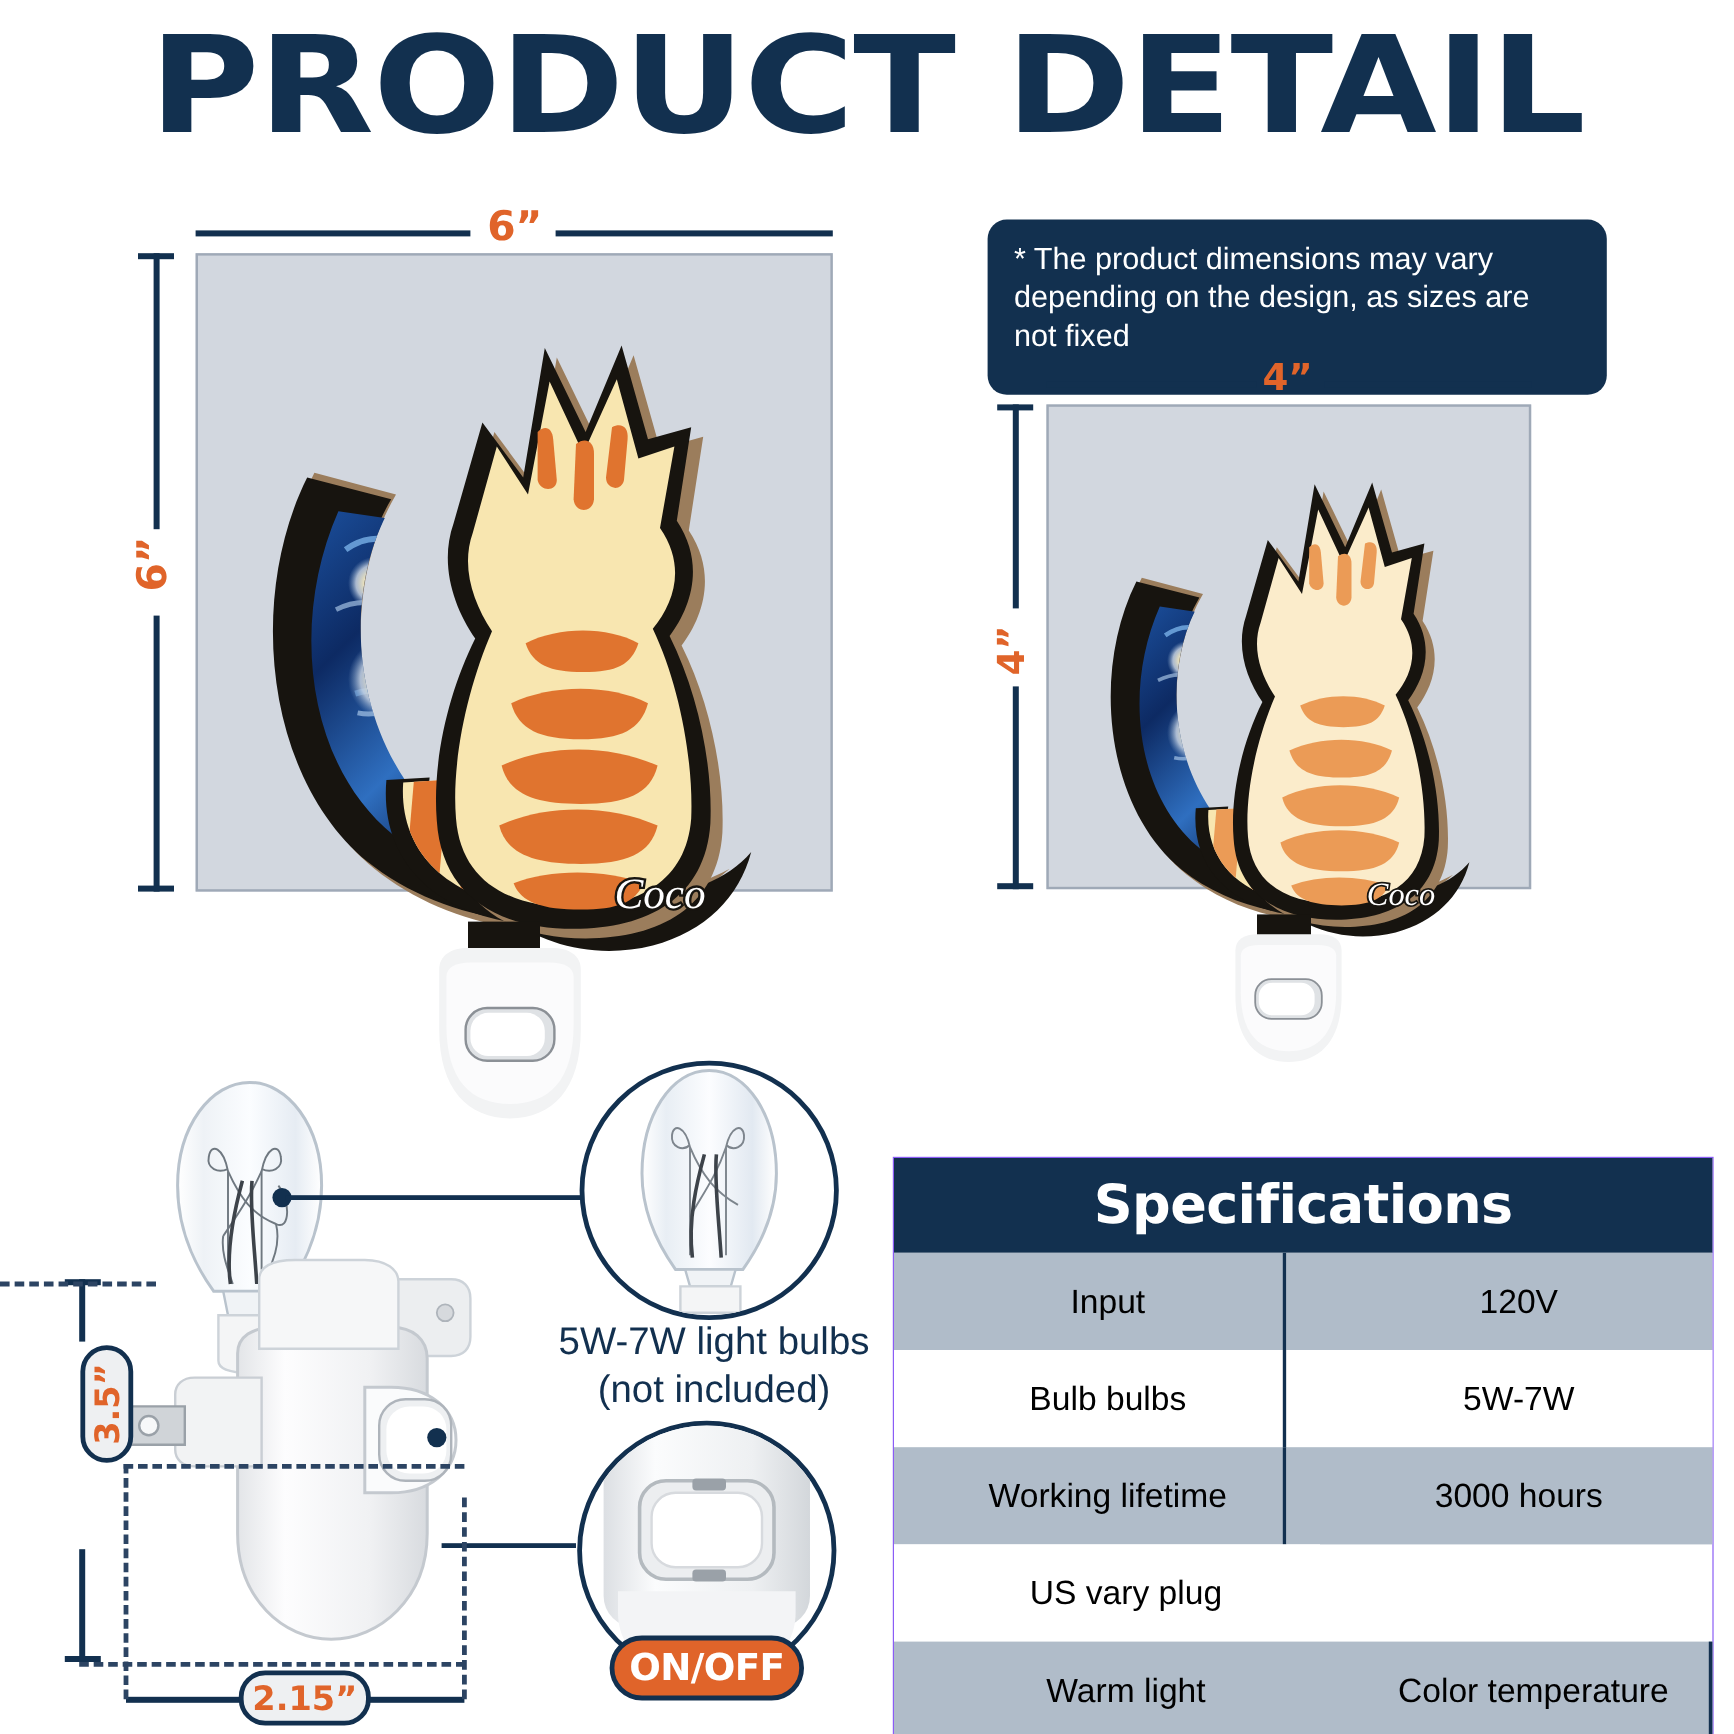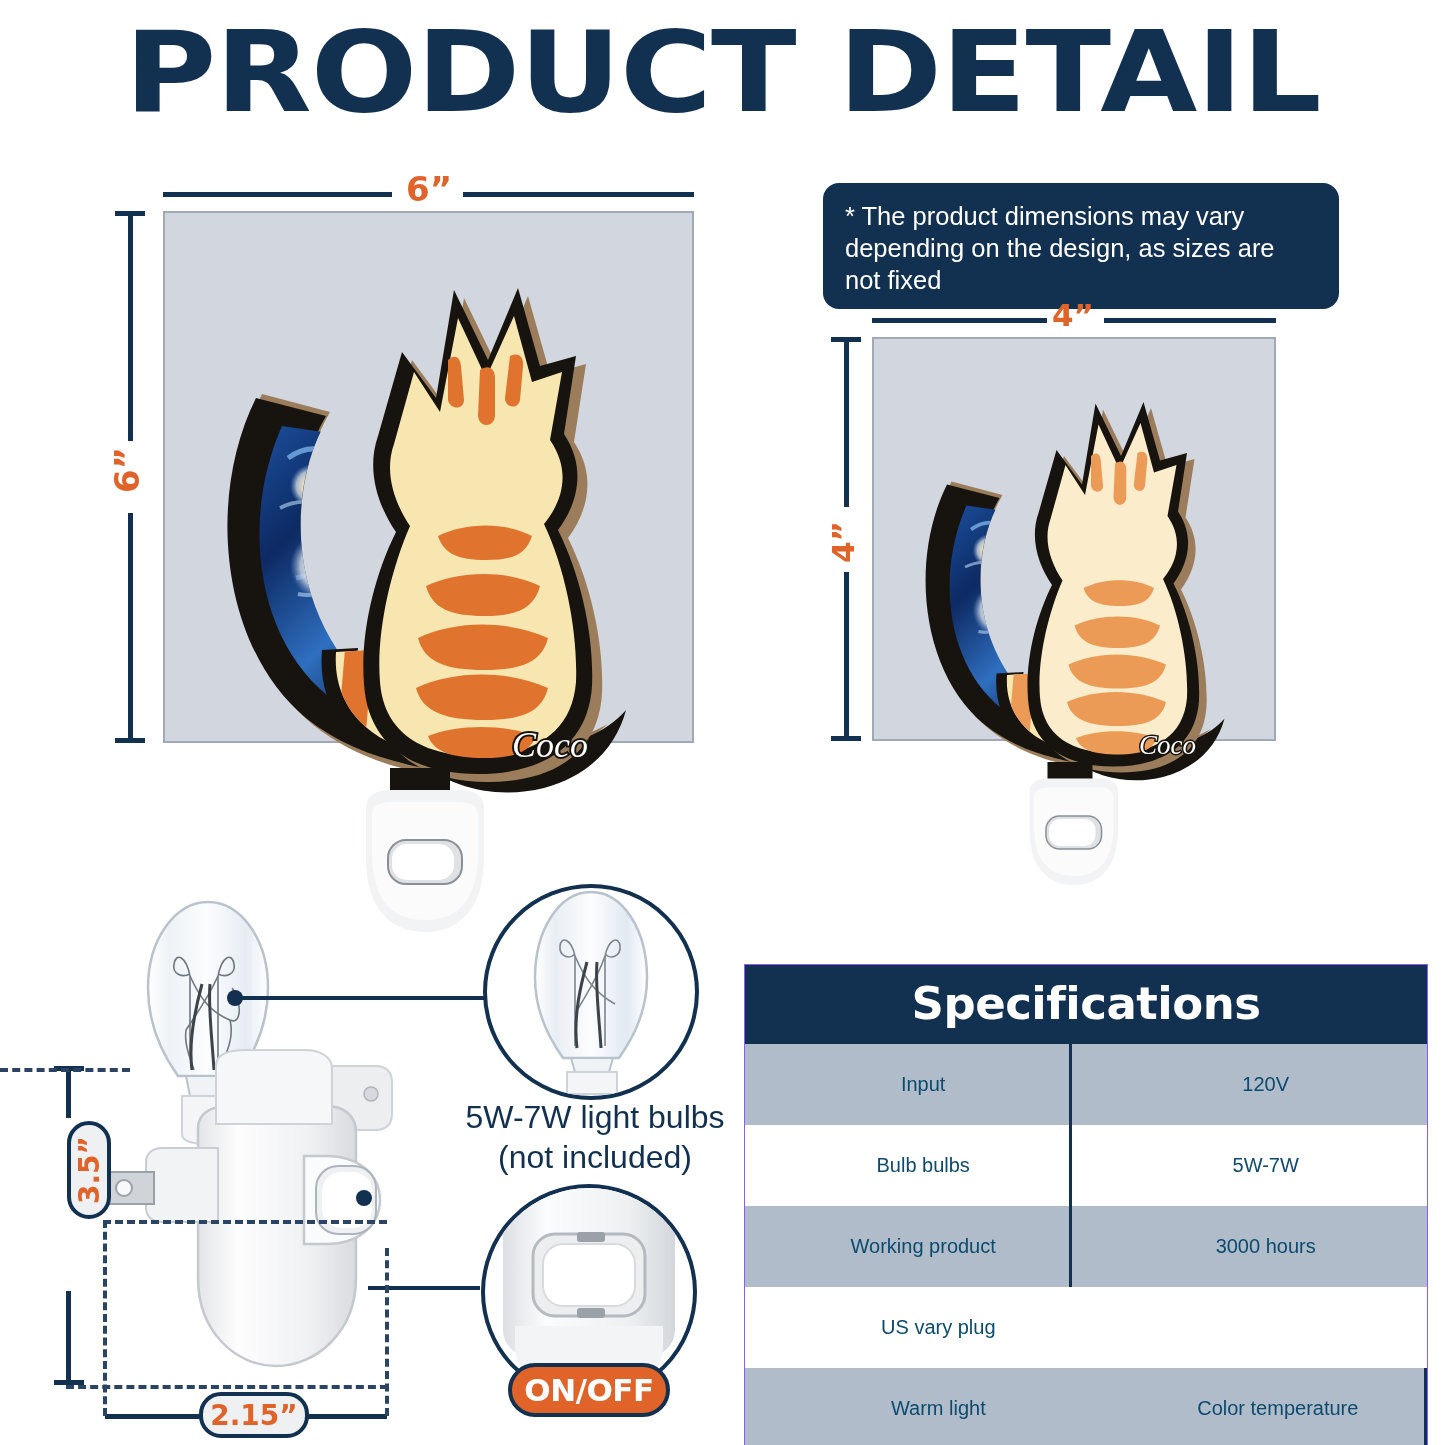--- a/index.html
+++ b/index.html
@@ -21,21 +21,21 @@
     color:#12304f;
     transform:scaleX(1.12);
     white-space:nowrap;
     line-height:1.05;
   }
 
   
   #note-box{
     left:823px;top:183px;width:516px;
     background:#12304f;border-radius:16px;
-    padding:17px 22px 13px 22px;
+    padding:17px 22px 33px 22px;
     box-sizing:border-box;
     color:#ffffff;
     font-size:25.5px;line-height:1.26;
     font-weight:500;
   }
 
   
   .prod-panel{
     background:#d2d7df;
     border:2px solid #9fa9b7;
@@ -69,21 +69,21 @@
     font-size:45px;font-weight:bold;
     padding:12px 0 14px 0;
     font-family:"DejaVu Sans","Liberation Sans",sans-serif;
     letter-spacing:-0.5px;
   }
   .spec-row{display:flex;height:81px;}
   .spec-row.gray .spec-cell{background:#b0bcc9;}
   .spec-row.white .spec-cell{background:#ffffff;}
   .spec-cell{
     display:flex;align-items:center;justify-content:center;
-    font-size:20px;color:#0c4a6e;font-weight:500;
+    font-size:28px;color:#000000;font-weight:500;
     box-sizing:border-box;
     padding-left:32px;
   }
   .spec-cell.k{width:48%;border-right:3px solid #12304f;}
   .spec-cell.v{width:52%;}
 
   
   .callout-circle{
     border:4px solid #12304f;border-radius:50%;
     box-sizing:border-box;background:#fff;
@@ -511,21 +511,21 @@
 
   <div class="spec-row gray">
     <div class="spec-cell k">Input</div>
     <div class="spec-cell v">120V</div>
   </div>
   <div class="spec-row white">
     <div class="spec-cell k">Bulb bulbs</div>
     <div class="spec-cell v">5W-7W</div>
   </div>
   <div class="spec-row gray">
-    <div class="spec-cell k">Working product</div>
+    <div class="spec-cell k">Working lifetime</div>
     <div class="spec-cell v">3000 hours</div>
   </div>
   <div class="spec-row white">
     <div class="spec-cell v">US vary plug</div>
   </div>
   <div class="spec-row gray">
     <div class="spec-cell v">Warm light</div>
     <div class="spec-cell k">Color temperature</div>
   </div>
 </div>

